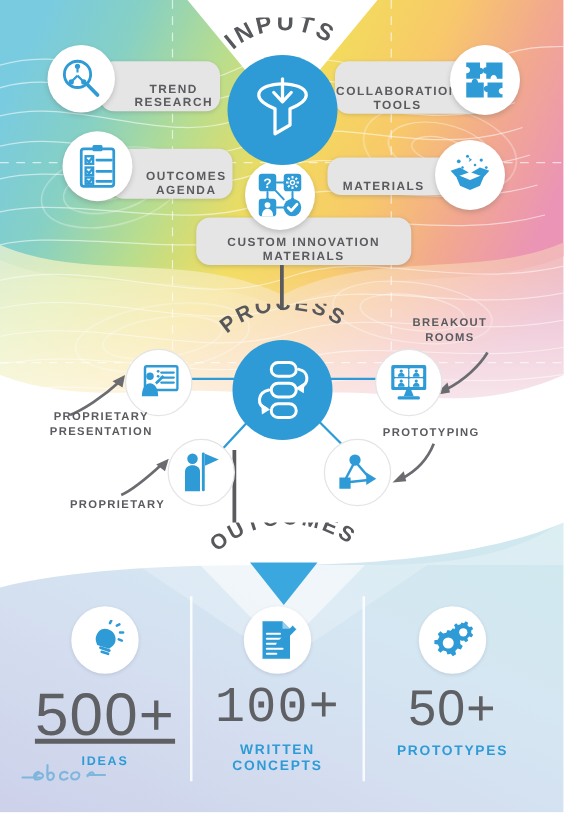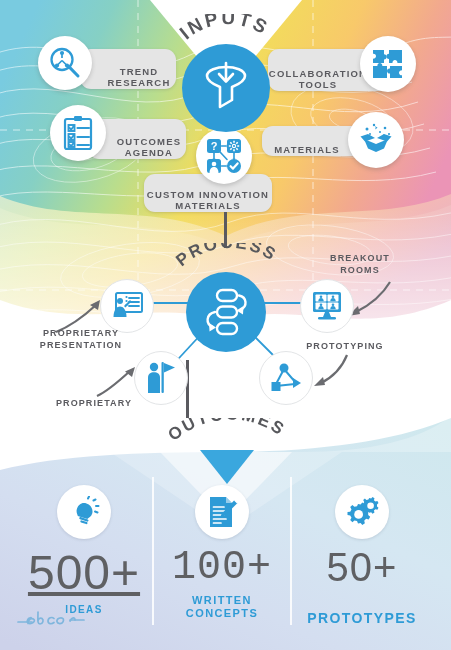--- a/index.html
+++ b/index.html
@@ -271,21 +271,21 @@
         <path d="M14.5,14.5 L21,21.5"></path>
       </g>
       <g fill="#2e9bd6">
         <path d="M20.6,6.5 L20.6,9.5 L22.6,8 Z"></path>
         <path d="M20.6,26.5 L20.6,29.5 L22.6,28 Z"></path>
         <path d="M6.5,20.4 L9.5,20.4 L8,22.4 Z"></path>
         <path d="M26.5,20.4 L29.5,20.4 L28,22.4 Z"></path>
       </g>
     </svg>
   </div>
-  <div class="pill" style="left:144px;top:174px;width:128px;height:38px;font-size:9.5px;">
+  <div class="pill" style="left:157px;top:174px;width:172px;height:38px;font-size:9.5px;">
     <span>
       <span>CUSTOM INNOVATION</span><br>
       <span>MATERIALS</span>
     </span>
   </div>
 
   <div class="connector" style="left:224px;top:212px;width:3px;height:36px;background:#5a5a5f;"></div>
 
   <div class="arc-label" style="left:165px;top:243px;width:126px;height:42px;">
     <svg viewBox="0 0 126 42" width="126" height="42">
@@ -479,21 +479,21 @@
       <svg width="34" height="32" viewBox="0 0 34 32">
         <g fill="#2e9bd6">
           <path d="M13,8 l2.6,.6 1.7,-2 2.6,1.6 -.7,2.6 1.9,1.9 2.6,-.7 1.5,2.7 -2,1.7 0,2.7 2,1.7 -1.5,2.7 -2.6,-.7 -1.9,1.9 .7,2.6 -2.6,1.6 -1.7,-2 -2.6,.6 -1,-2.5 -2.6,-.6 -2,1.8 -2.2,-2.1 1.3,-2.3 -1.3,-2.3 -2.7,-.4 0,-3 2.7,-.4 1.3,-2.3 -1.3,-2.3 2.2,-2.1 2,1.8 2.6,-.6 Z"></path>
           <circle cx="13.6" cy="18.4" r="4.4" fill="#ffffff"></circle>
           <path d="M25.2,2 l2,.5 1.3,-1.5 2,1.2 -.6,2 1.5,1.4 2,-.5 1.1,2 -1.5,1.3 0,2 1.5,1.3 -1.1,2 -2,-.5 -1.5,1.4 .6,2 -2,1.2 -1.3,-1.5 -2,.5 -.8,-1.9 -2,-.5 -1.5,1.4 -1.7,-1.6 1,-1.8 -1,-1.8 -2,-.3 0,-2.3 2,-.3 1,-1.8 -1,-1.8 1.7,-1.6 1.5,1.4 2,-.5 Z" transform="translate(-1,0)"></path>
           <circle cx="25.6" cy="9.8" r="3.3" fill="#ffffff"></circle>
         </g>
       </svg>
     </div>
     <div class="stat-num" style="font-size:40px;">50+</div>
-    <div class="stat-lab" style="font-size:14px;margin-top:20px;">PROTOTYPES</div>
+    <div class="stat-lab" style="font-size:11px;margin-top:5px;">PROTOTYPES</div>
   </div>
 
   <div class="logo" style="left:16px;top:608px;width:70px;height:26px;">
     <svg viewBox="0 0 70 26" width="70" height="26">
       <g fill="none" stroke="#7fb6dd" stroke-width="1.7" stroke-linecap="round">
         <path d="M2,14 H16"></path>
           <path d="M54,12 H68"></path>
         <path d="M12,15.5 C 12,11 16,9.5 18,11.5 C 19.5,13.2 16.5,16 13,15.5 C 10,15 11,10 15,9.5"></path>
         <path d="M22,4 C 22,11 21,16 24,16 C 27,16 28,12 26,10.5 C 24.4,9.3 22,11 22,13"></path>
         <path d="M38,10.5 C 36,8.6 32,9.6 32,13 C 32,16 35.5,16.6 38,14.5"></path>

